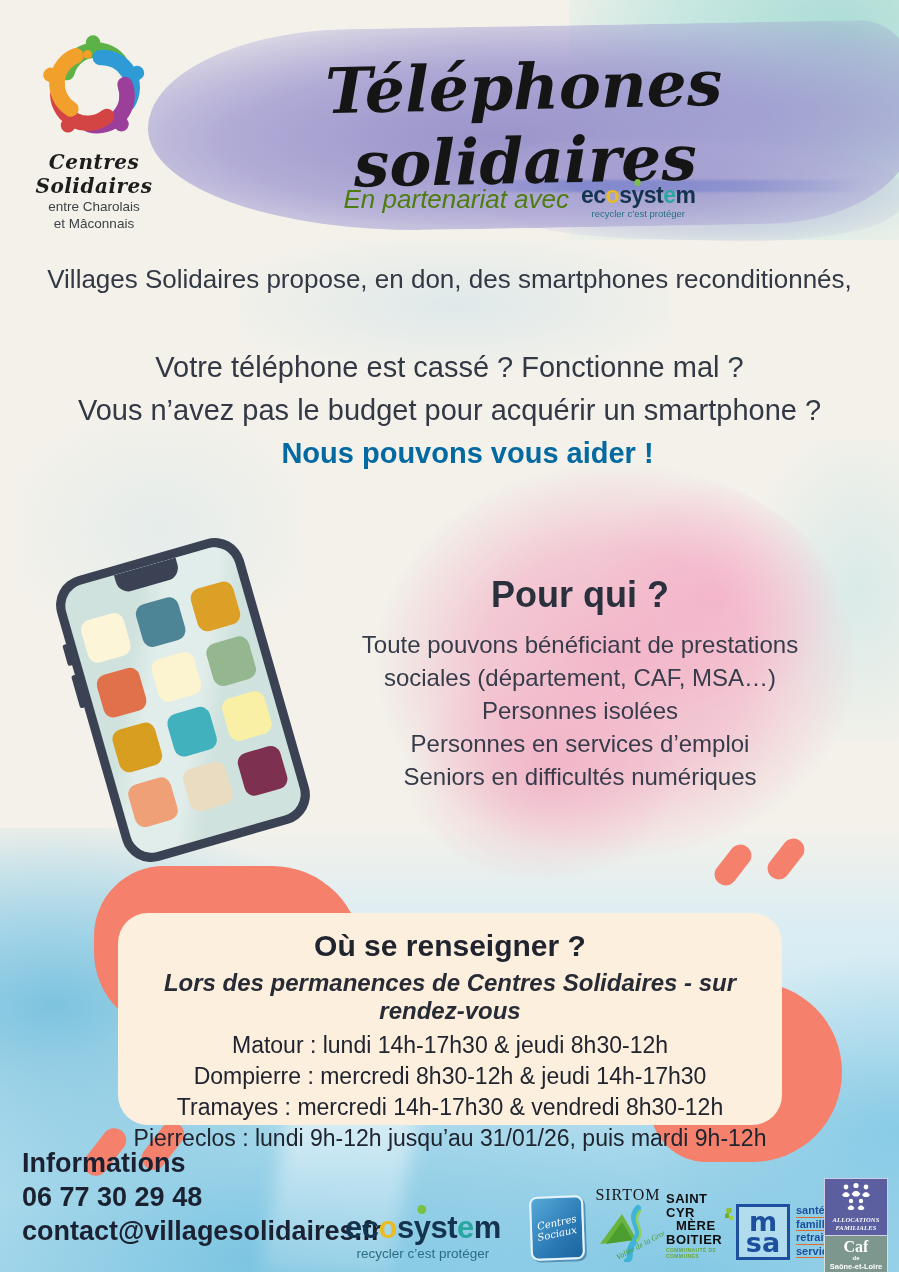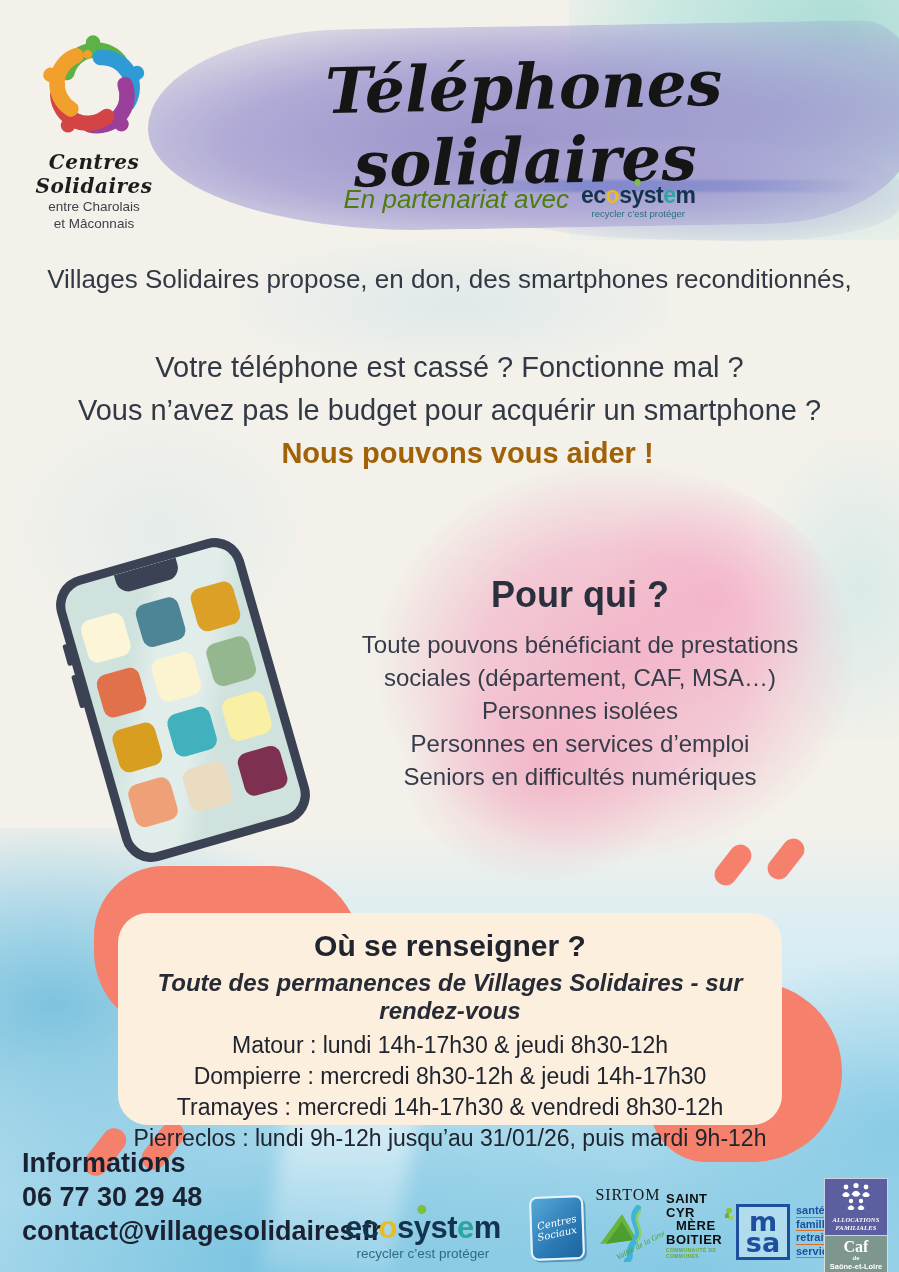--- a/index.html
+++ b/index.html
@@ -68,21 +68,21 @@
   .eco-block.ftr .eco-tagline{font-size:13.5px; margin-top:3px;}
   .eco-tagline{color:#2a6e86; font-weight:500;}
   .eco-l{position:relative; display:inline-block;}
   .eco-dot{position:absolute; width:.3em; height:.3em; border-radius:50%;
     top:-.22em; left:50%; transform:translateX(-50%);}
   
   .intro{position:absolute; left:0; right:0; top:264px; z-index:4;
     text-align:center; font-size:26px; font-weight:500; color:#333845;}
   .questions{position:absolute; left:0; right:0; top:346px; z-index:4;
     text-align:center; font-size:29px; line-height:43px; color:#333845; font-weight:500;}
-  .questions .strong{font-weight:700; color:#a16207;padding-left:36px;}
+  .questions .strong{font-weight:700; color:#0369a1;padding-left:36px;}
   
   .phone{position:absolute; left:86px; top:552px; width:194px; height:296px; z-index:2;
     background:#3b4253; border-radius:30px; padding:9px; transform:rotate(-16deg);}
   .phone .side-btn{position:absolute; left:-4px; width:5px; background:#3b4253; border-radius:3px;}
   .phone .sb1{top:62px; height:22px;} .phone .sb2{top:94px; height:34px;}
   .screen{position:relative; width:100%; height:100%; background:#cfe2dd; border-radius:22px; overflow:hidden;}
   .screen::after{content:""; position:absolute; inset:0;
     background:linear-gradient(115deg, rgba(255,255,255,0) 28%, rgba(255,255,255,.38) 38%, rgba(255,255,255,.38) 55%, rgba(255,255,255,0) 65%);}
   .notch{position:absolute; top:0; left:50%; transform:translateX(-50%);
     width:64px; height:20px; background:#3b4253; border-radius:0 0 13px 13px; z-index:2;}
@@ -254,21 +254,21 @@
   </div>
 
   <div class="pill pill-m1"></div>
   <div class="pill pill-m2"></div>
 
   <div class="coral coral-blob-left"></div>
   <div class="coral coral-blob-right"></div>
 
   <div class="info-box">
     <h3>Où se renseigner ?</h3>
-    <div class="info-sub">Toute des permanences de Villages Solidaires - sur rendez-vous</div>
+    <div class="info-sub">Lors des permanences de Centres Solidaires - sur rendez-vous</div>
     <div class="sched">Matour : lundi 14h-17h30 &amp; jeudi 8h30-12h</div>
     <div class="sched">Dompierre : mercredi 8h30-12h &amp; jeudi 14h-17h30</div>
     <div class="sched">Tramayes : mercredi 14h-17h30 &amp; vendredi 8h30-12h</div>
     <div class="sched">Pierreclos : lundi 9h-12h jusqu’au 31/01/26, puis mardi 9h-12h</div>
   </div>
 
   <div class="pill pill-b1"></div>
   <div class="pill pill-b2"></div>
 
   <div class="contact">

